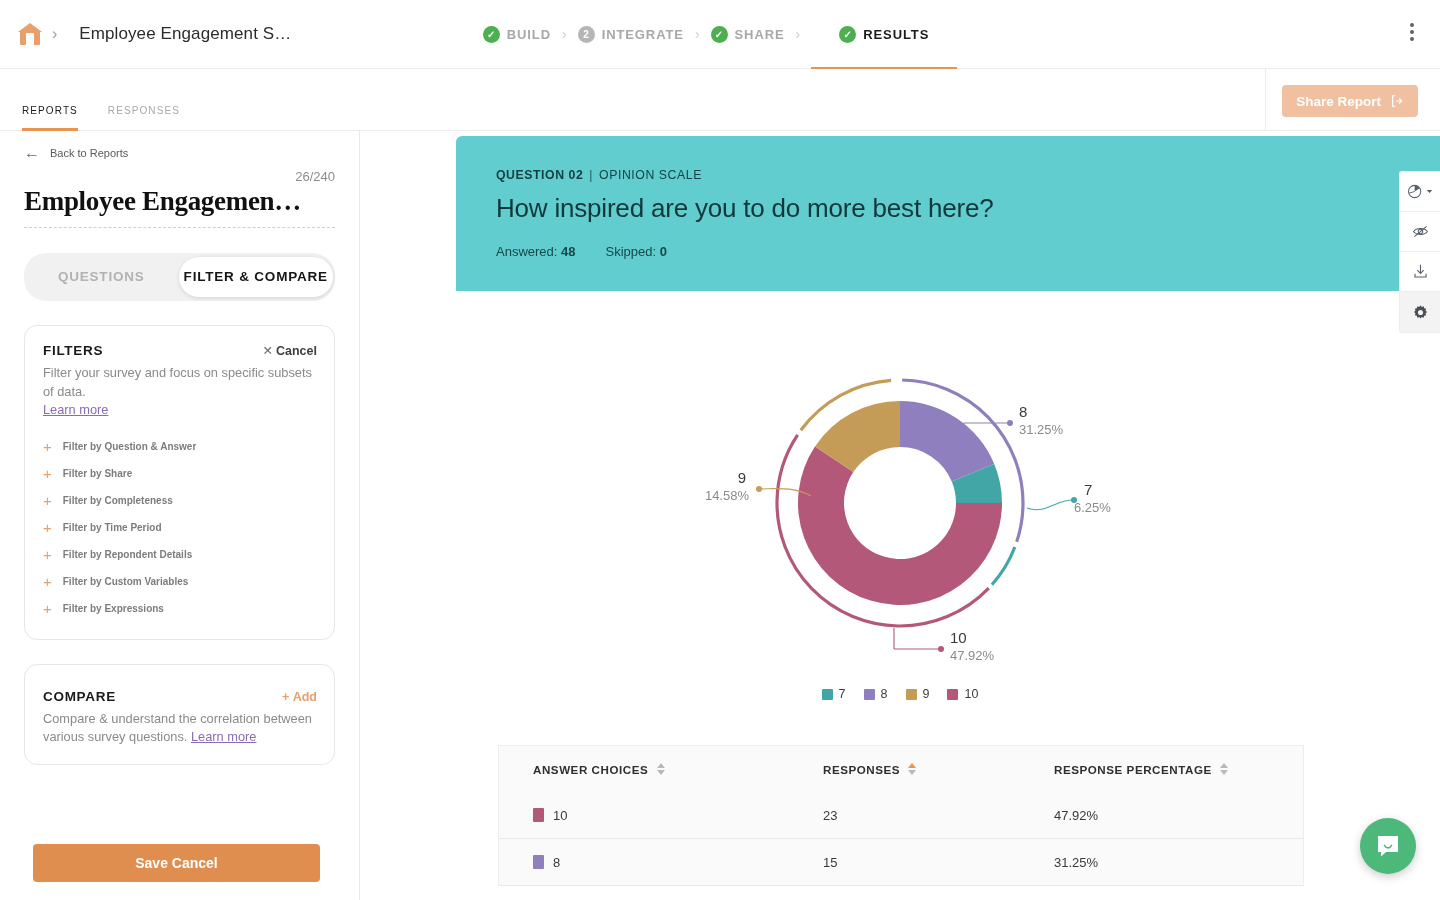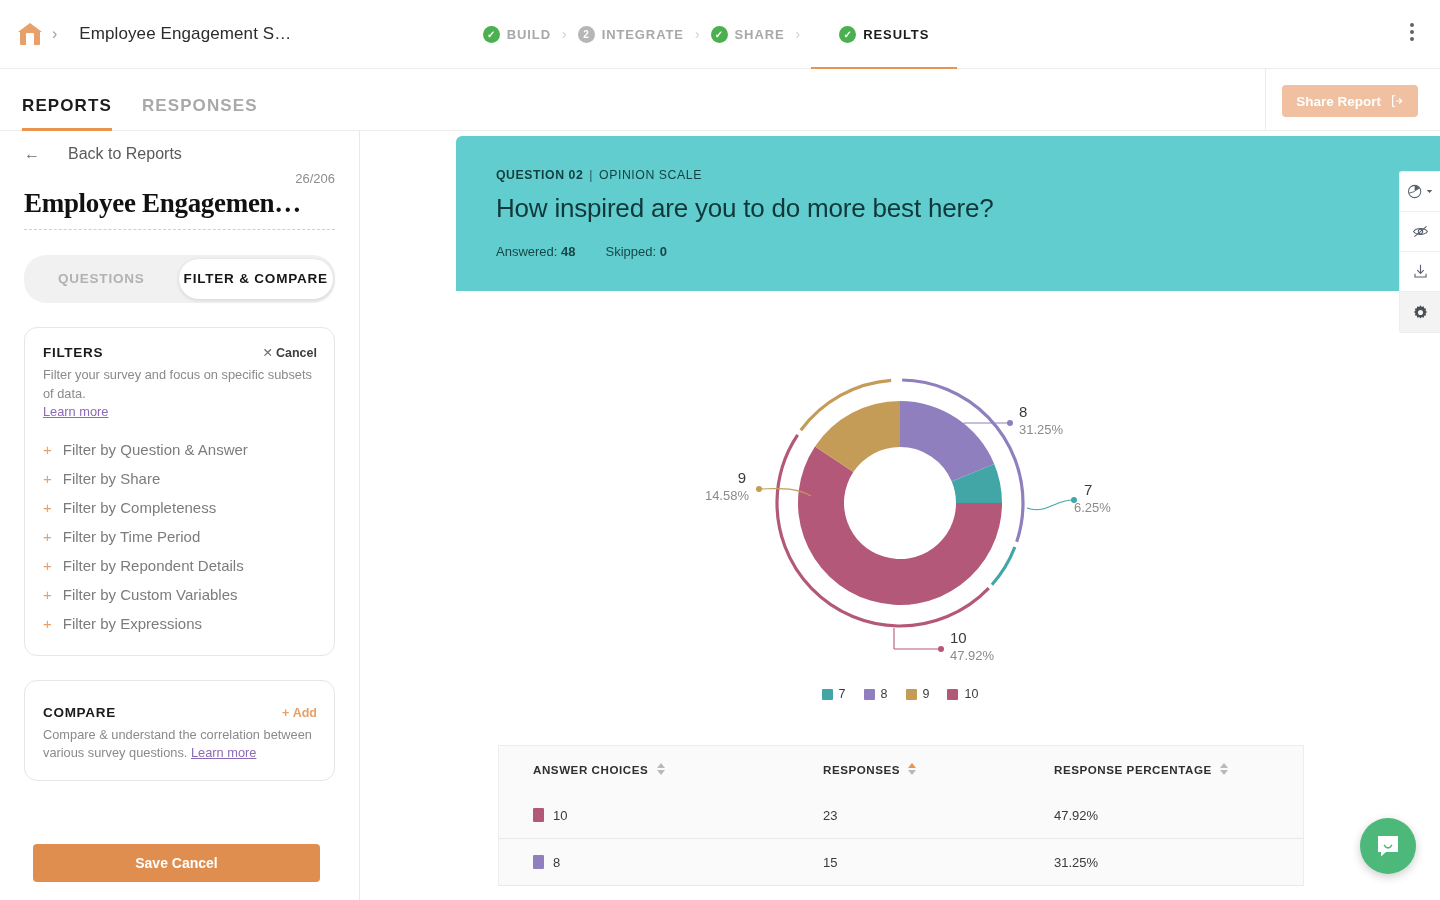--- a/index.html
+++ b/index.html
@@ -58,21 +58,21 @@
   .kebab { position: absolute; right: 26px; top: 23px; display: flex; flex-direction: column; gap: 3px; cursor: pointer; }
   .kebab span { width: 4px; height: 4px; border-radius: 50%; background: #5f6368; }
 
   
   .tabbar {
     position: absolute; top: 69px; left: 0; width: 1440px; height: 62px;
     background: #fff; border-bottom: 1px solid #ececec; display: flex; align-items: flex-end;
   }
   .tabs { display: flex; gap: 30px; padding-left: 22px; }
   .tab {
-    font-size: 17px; font-weight: 700; letter-spacing: 1.1px; color: #a9a9a9;
+    font-size: 10px; font-weight: 400; letter-spacing: 1.1px; color: #a9a9a9;
     padding-bottom: 14px; cursor: pointer; position: relative;
   }
   .tab.active { color: #1c1c1c; }
   .tab.active::after {
     content: ""; position: absolute; left: 0; right: 0; bottom: -1px; height: 3px; background: #e8944e;
   }
   .tabbar-divider { position: absolute; right: 174px; top: 0; bottom: 0; width: 1px; background: #ececec; }
   .share-btn {
     position: absolute; right: 22px; bottom: 13px;
     background: #f0c0a0; color: #fff; border: none; border-radius: 4px;
@@ -81,21 +81,21 @@
     font-family: "Liberation Sans", sans-serif;
   }
 
   
   .sidebar {
     position: absolute; top: 131px; left: 0; width: 360px; height: 769px;
     background: #fff; border-right: 1px solid #e9e9e9;
   }
   .back-row { display: flex; align-items: center; gap: 10px; padding: 14px 0 0 24px; cursor: pointer; }
   .back-arrow { font-size: 16px; color: #6d6d6d; line-height: 1; }
-  .back-lbl { font-size: 16px; color: #5a5a5a; margin-left: 18px; }
+  .back-lbl { font-size: 11px; color: #5a5a5a; }
   .counter { text-align: right; padding-right: 24px; margin-top: 8px; font-size: 13px; color: #8d8d8d; }
   .survey-title {
     margin: 2px 24px 0 24px; font-family: "Liberation Serif", serif;
     font-size: 27px; font-weight: 700; color: #111; letter-spacing: -.3px;
     white-space: nowrap; overflow: hidden;
     border-bottom: 1px dashed #cfcfcf; padding-bottom: 10px;
   }
 
   .segmented {
     margin: 25px 24px 0 24px; height: 48px; background: #f1f1f1; border-radius: 22px;
@@ -117,21 +117,21 @@
   .card-head { display: flex; align-items: baseline; justify-content: space-between; }
   .card-title { font-size: 13.5px; font-weight: 700; letter-spacing: .7px; color: #1b1b1b; }
   .cancel-link { font-size: 12.5px; font-weight: 700; color: #3f3f3f; cursor: pointer; }
   .cancel-link .x { color: #6d6d6d; font-weight: 400; margin-right: 3px; }
   .add-link { font-size: 12.5px; font-weight: 700; color: #e8a06a; cursor: pointer; margin-top: 8px; }
   .card-desc { font-size: 12.8px; color: #8a8a8a; line-height: 1.45; margin-top: 6px; }
   .lm { color: #8a6bb5; text-decoration: underline; cursor: pointer; }
   .filter-list { margin-top: 13px; }
   .filter-item { display: flex; align-items: center; gap: 11px; padding: 6px 0; cursor: pointer; }
   .plus { color: #e8a06a; font-size: 15px; line-height: 1; font-weight: 400; }
-  .filter-lbl { font-size: 15px; font-weight: 400; color: #7c7c7c; }
+  .filter-lbl { font-size: 10px; font-weight: 700; color: #7c7c7c; }
 
   .save-btn {
     position: absolute; left: 33px; bottom: 18px; width: 287px; height: 38px;
     background: #e08e4f; color: #fff; border: none; border-radius: 4px;
     font-size: 14px; font-weight: 700; cursor: pointer;
     font-family: "Liberation Sans", sans-serif;
   }
 
   
   .main { position: absolute; top: 131px; left: 361px; right: 0; bottom: 0; background: #fff; overflow: hidden; }
@@ -242,21 +242,21 @@
       <path d="M7 8 H13 M10.5 5.2 L13.3 8 L10.5 10.8" fill="none" stroke="#fff" stroke-width="1.4"></path>
     </svg>
   </button>
 </div>
 
 <div class="sidebar">
   <div class="back-row">
     <span class="back-arrow">←</span>
     <span class="back-lbl">Back to Reports</span>
   </div>
-  <div class="counter">26/206</div>
+  <div class="counter">26/240</div>
   <div class="survey-title">Employee Engagemen…</div>
 
   <div class="segmented">
     <div class="seg">QUESTIONS</div>
     <div class="seg active">FILTER &amp; COMPARE</div>
   </div>
 
   <div class="card">
     <div class="card-pad">
       <div class="card-head">

